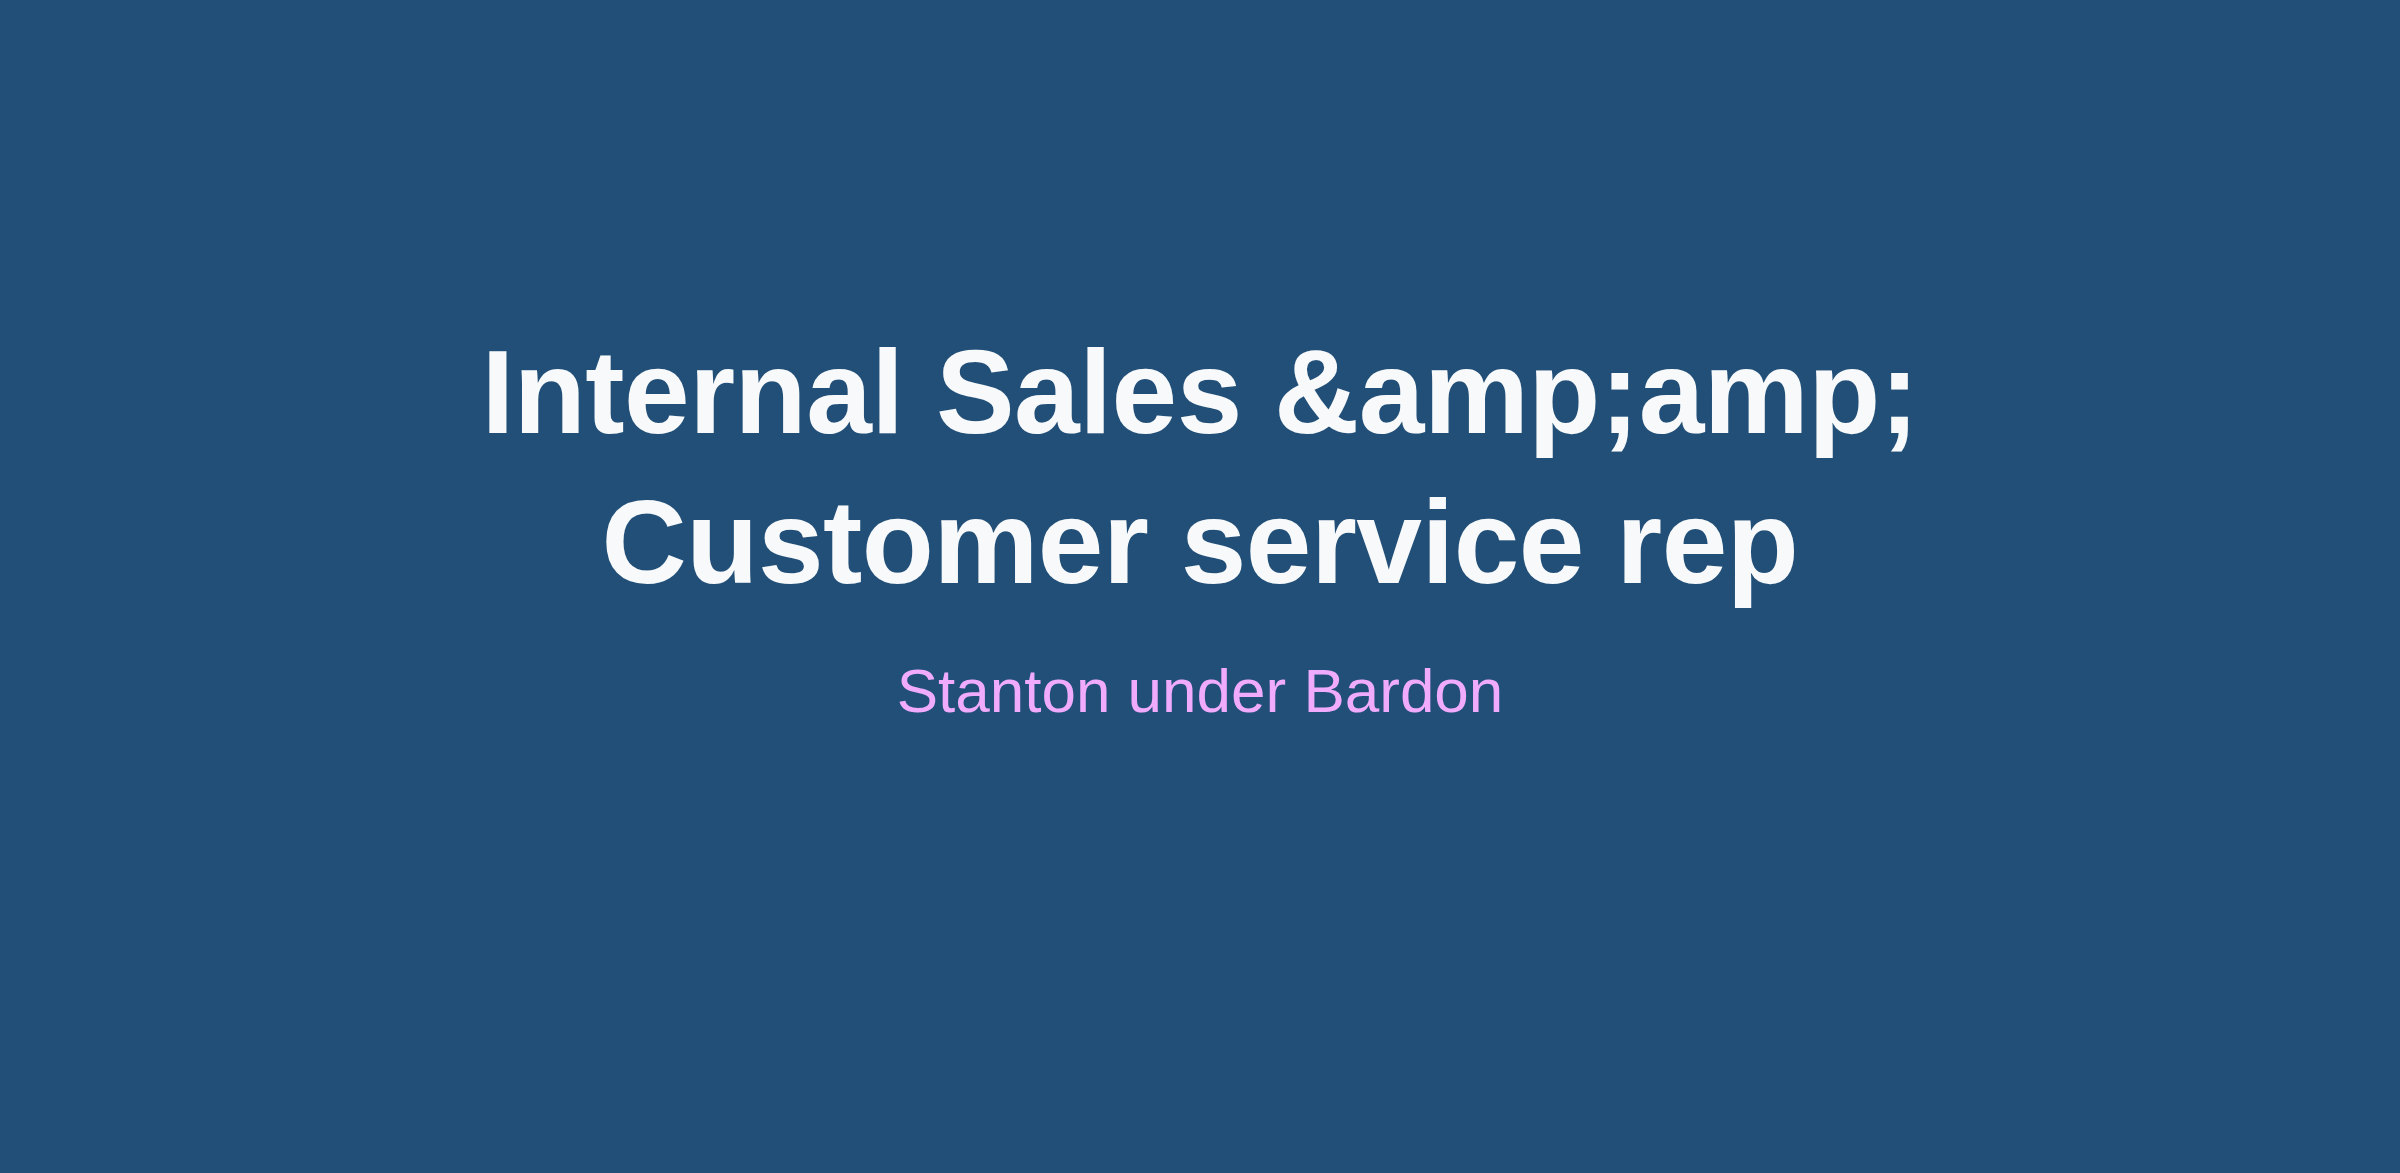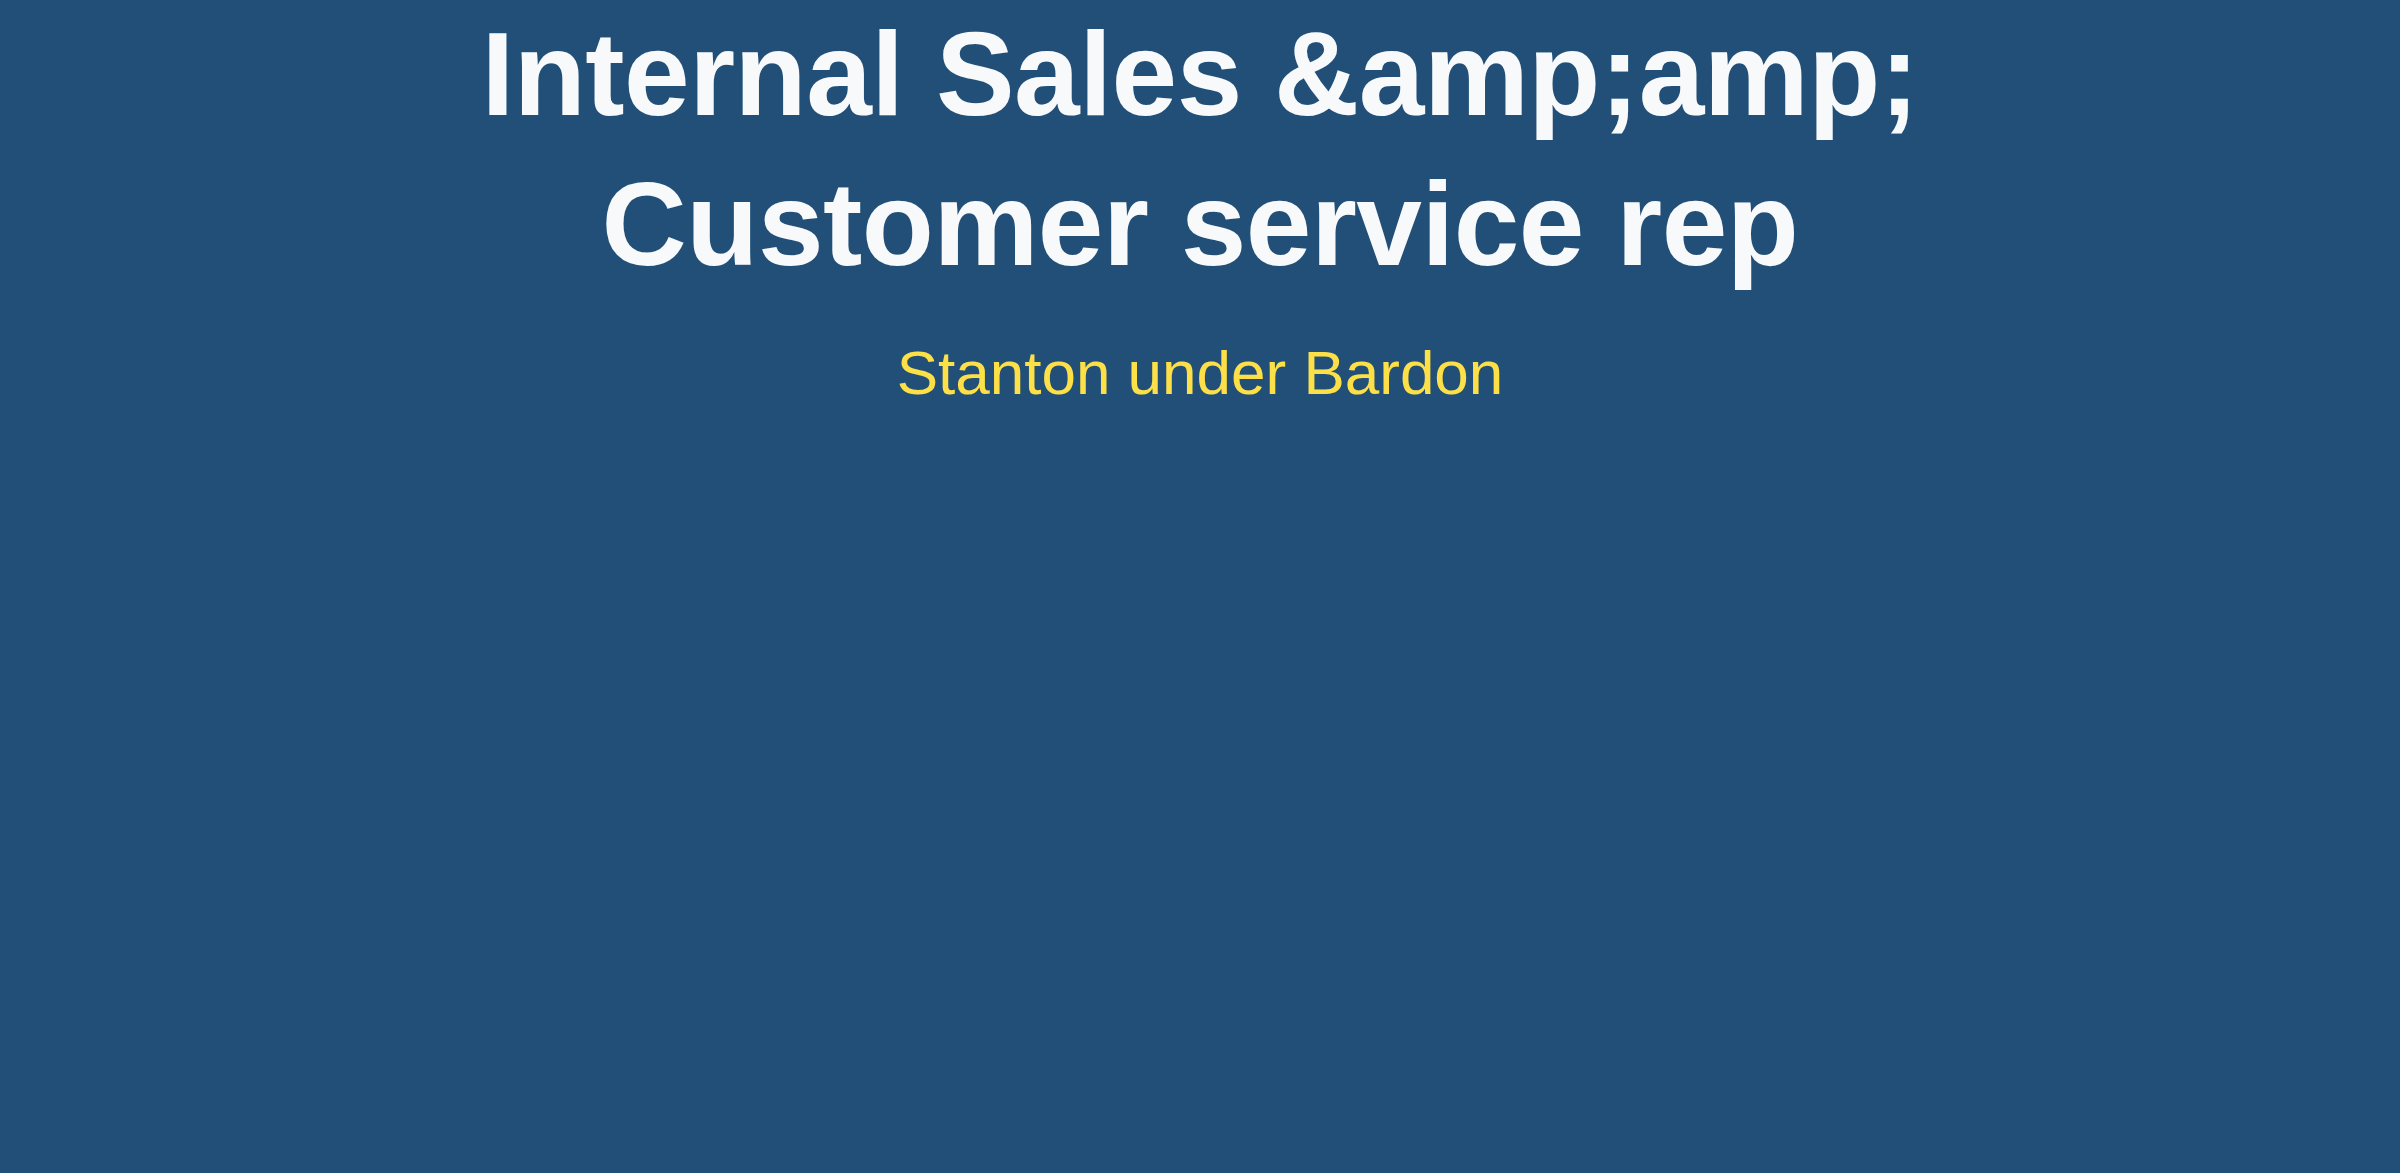--- a/index.html
+++ b/index.html
@@ -19,20 +19,21 @@
 
   
   .hero {
     box-sizing: border-box;
     width: 2400px;
     height: 1173px;
     background: #224f78;
     display: flex;
     flex-direction: column;
     align-items: center;
+    justify-content: center;
     
     padding-bottom: 126px;
     text-align: center;
   }
 
   .hero-inner {
     display: flex;
     flex-direction: column;
     align-items: center;
     max-width: 1700px;
@@ -49,21 +50,21 @@
     text-align: center;
     word-wrap: break-word;
   }
 
   .hero-subtitle {
     margin: 36px 0 0 0;
     font-size: 62px;
     font-weight: 400;
     line-height: 1.2;
     letter-spacing: 0px;
-    color: #fde047;
+    color: #f0abfc;
     text-align: center;
   }
 </style>
 </head>
 <body>
 
 <div class="hero">
 
   <div class="hero-inner">
 

